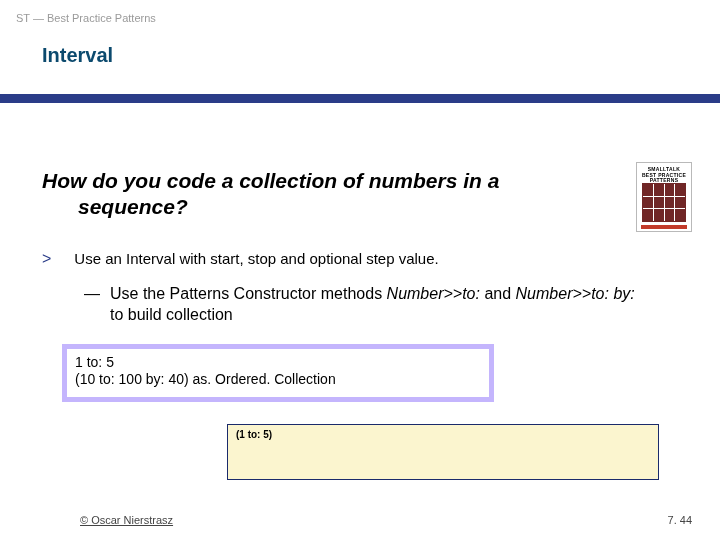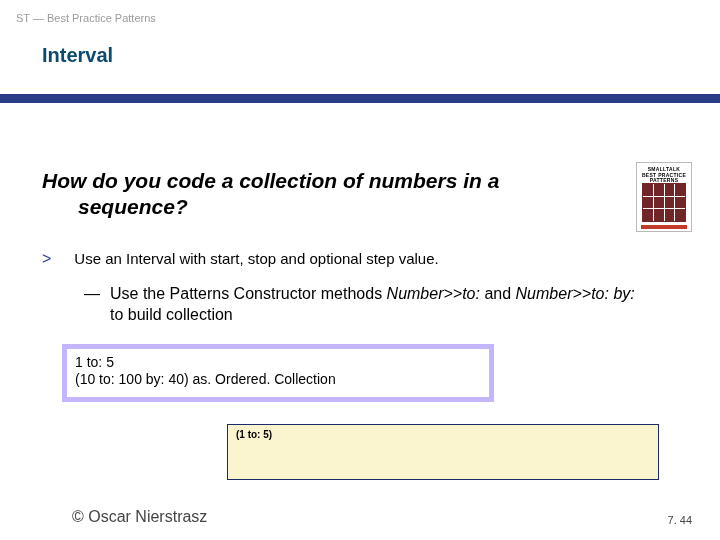--- a/index.html
+++ b/index.html
@@ -16,21 +16,21 @@
   .book-grid div { background: #702626; }
   .book-bar { position: absolute; bottom: 2px; left: 4px; right: 4px; height: 4px; background: #c23a2a; }
   .bullet-row { position: absolute; top: 250px; left: 42px; width: 630px; display: flex; gap: 14px; align-items: baseline; }
   .gt { color: #2a3c88; font-size: 16px; }
   .bullet-text { font-size: 15px; color: #000; margin-left: 9px; }
   .sub { position: absolute; top: 284px; left: 84px; width: 560px; display: flex; gap: 10px; align-items: baseline; font-size: 16px; line-height: 1.3; }
   .dash { flex-shrink: 0; }
   .sub em { font-style: italic; }
   .codebox1 { position: absolute; top: 344px; left: 62px; width: 432px; height: 58px; border: 5px solid #c4b5fd; padding: 5px 8px; font-size: 14px; font-family: Arial, sans-serif; line-height: 1.2; }
   .codebox2 { position: absolute; top: 424px; left: 227px; width: 432px; height: 56px; border: 1px solid #1a2a6b; background: #fbf5cf; padding: 4px 8px; font-size: 10px; font-weight: bold; font-family: Arial, sans-serif; line-height: 1.2; }
-  .footer-left { position: absolute; bottom: 14px; left: 72px; font-size: 16px; color: #444; }
+  .footer-left { position: absolute; bottom: 14px; left: 80px; font-size: 11px; color: #444; text-decoration: underline; }
   .footer-right { position: absolute; bottom: 14px; right: 28px; font-size: 11px; color: #444; margin-top: 17px; }
 </style>
 </head>
 <body>
 
 <div class="slide">
 
   <div class="header-small">ST — Best Practice Patterns</div>
 
   <div class="title">Interval</div>

